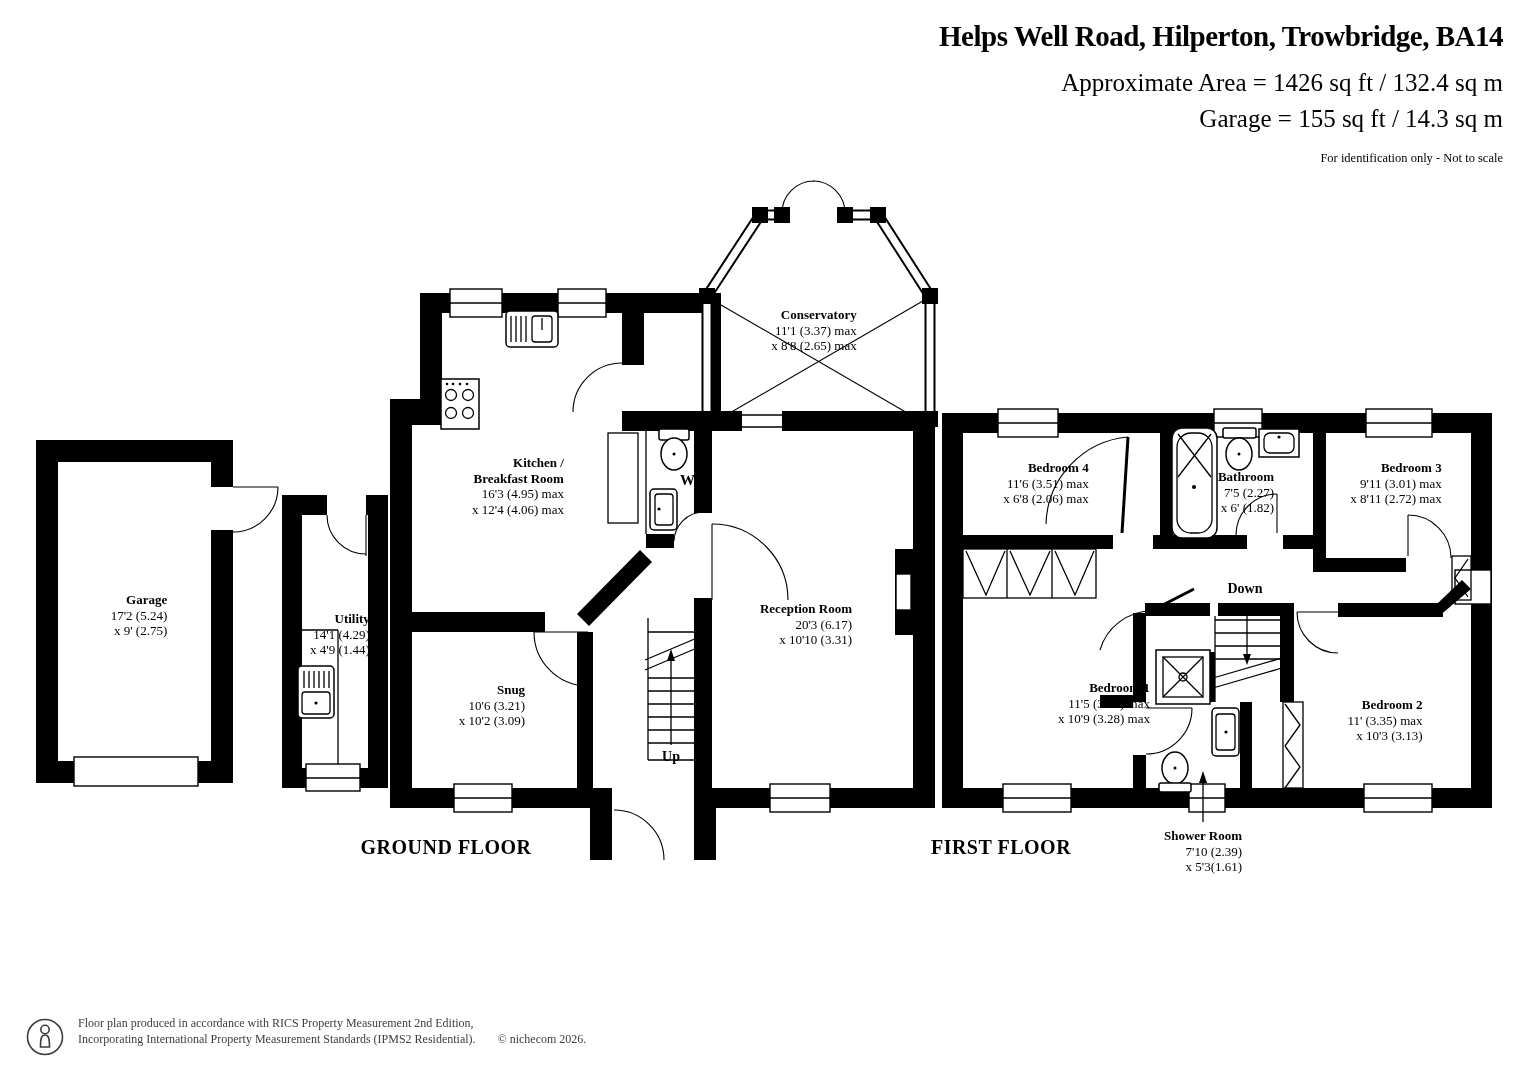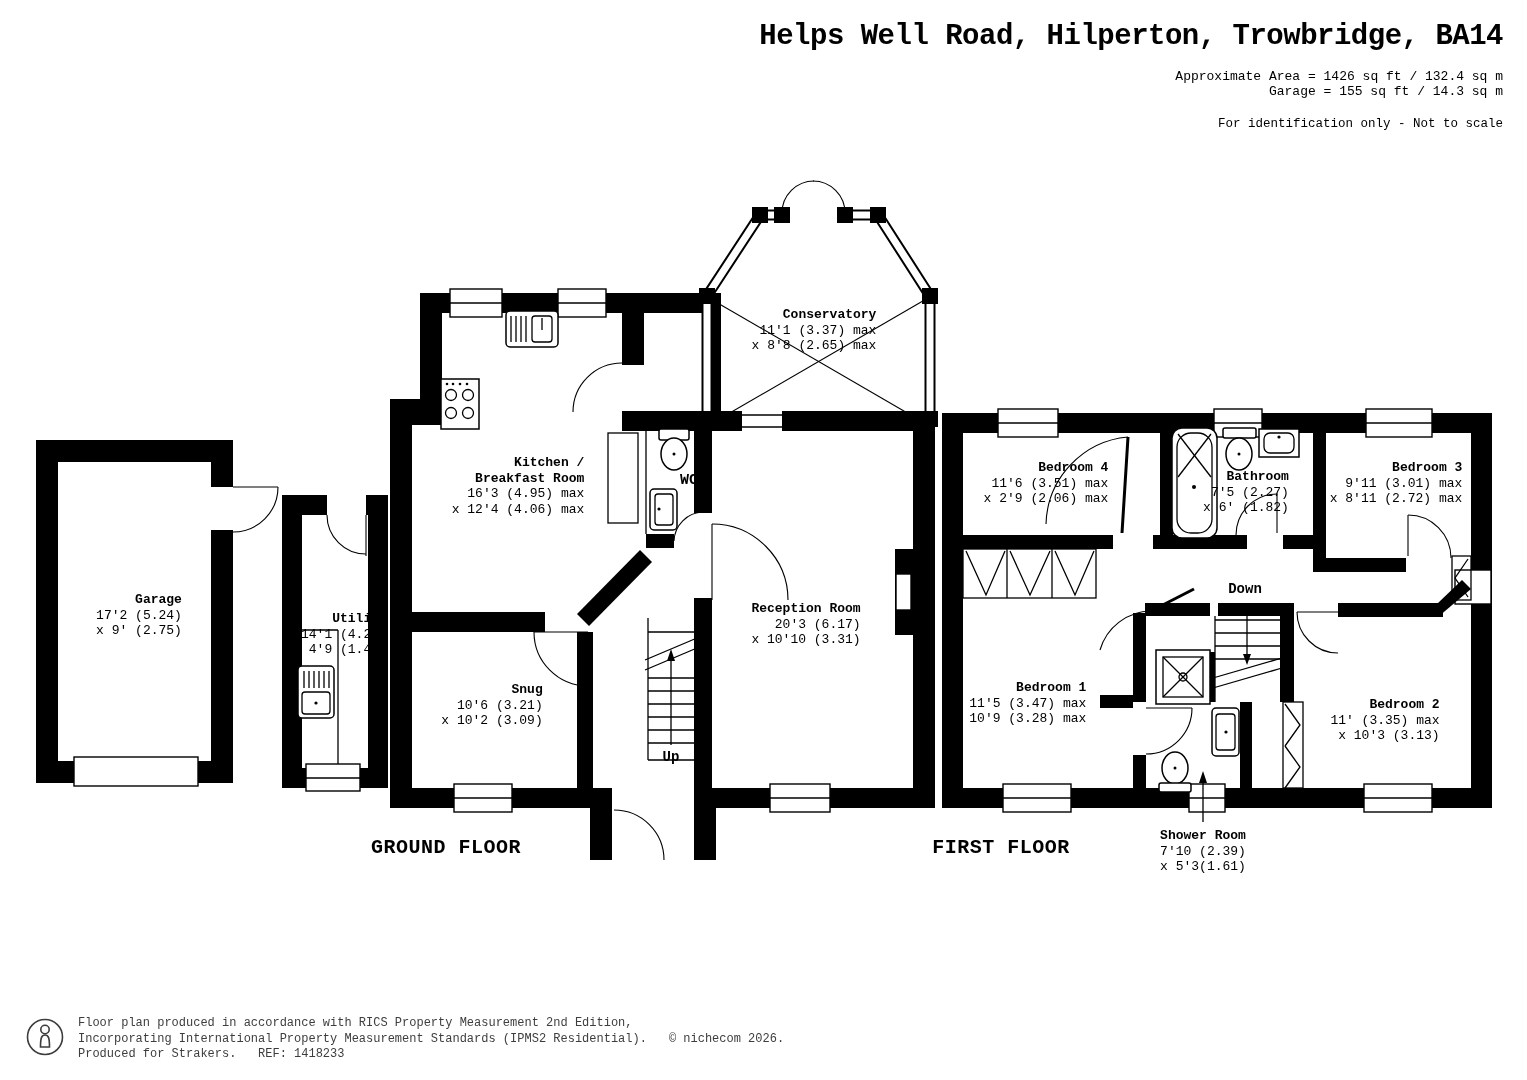--- a/index.html
+++ b/index.html
@@ -1,22 +1,22 @@
 <!DOCTYPE html>
 <html><head>
 <meta charset="utf-8">
 <style>
   html,body{margin:0;padding:0;background:#fff;}
   .page{position:relative;width:1527px;height:1077px;background:#fff;overflow:hidden;
-        font-family:Liberation Mono, monospace;color:#000;}
+        font-family:Liberation Serif, serif;color:#000;}
   .plan-svg{position:absolute;left:0;top:0;}
   
   .header{position:absolute;top:20px;right:24px;text-align:right;}
   .header .title{font-size:29px;font-weight:bold;letter-spacing:-0.5px;margin-bottom:16px;}
-  .header .area{font-size:13px;margin:0 0;}
+  .header .area{font-size:25px;margin:8px 0;}
   .header .disclaimer{font-size:12.5px;margin-top:18px;}
   
   .room-label{position:absolute;transform:translateX(-50%);text-align:right;
               font-size:13px;line-height:15.5px;white-space:nowrap;}
   .room-label .rname{font-weight:bold;}
   .wc-label{font-size:15px;font-weight:bold;transform:none;}
   .dir-label{position:absolute;transform:translateX(-50%);font-weight:bold;font-size:14px;white-space:nowrap;}
   .floor-label{position:absolute;transform:translateX(-50%);font-weight:bold;font-size:20px;
                letter-spacing:0.5px;white-space:nowrap;}
   
@@ -425,36 +425,36 @@
 
   <div class="room-label" style="left:492px;top:682px">
     <div class="rname">Snug</div>
     <div>10'6 (3.21)</div>
     <div>x 10'2 (3.09)</div>
   </div>
 
   <div class="room-label" style="left:1046px;top:460px">
     <div class="rname">Bedroom 4</div>
     <div>11'6 (3.51) max</div>
-    <div>x 2'9 (2.06) max</div>
+    <div>x 6'8 (2.06) max</div>
   </div>
 
   <div class="room-label" style="left:1246px;top:469px">
     <div class="rname">Bathroom</div>
     <div>7'5 (2.27)</div>
     <div>x 6' (1.82)</div>
   </div>
 
   <div class="room-label" style="left:1396px;top:460px">
     <div class="rname">Bedroom 3</div>
     <div>9'11 (3.01) max</div>
     <div>x 8'11 (2.72) max</div>
   </div>
 
-  <div class="room-label" style="left:1020px;top:680px">
+  <div class="room-label" style="left:1104px;top:680px">
     <div class="rname">Bedroom 1</div>
     <div>11'5 (3.47) max</div>
     <div>x 10'9 (3.28) max</div>
   </div>
 
   <div class="room-label" style="left:1385px;top:697px">
     <div class="rname">Bedroom 2</div>
     <div>11' (3.35) max</div>
     <div>x 10'3 (3.13)</div>
   </div>
@@ -473,17 +473,16 @@
 
   <div class="footer">
     <svg width="42" height="42" viewBox="0 0 42 42">
       <circle cx="21" cy="21" r="17.5" fill="none" stroke="#3d3d3d" stroke-width="1.6"></circle>
       <circle cx="21" cy="13.5" r="4.2" fill="none" stroke="#3d3d3d" stroke-width="1.6"></circle>
       <path d="M 16.5,31 C 16.5,22 17.5,19 21,19 C 24.5,19 25.5,22 25.5,31 Z" fill="none" stroke="#3d3d3d" stroke-width="1.6"></path>
     </svg>
     <div class="f-text">
       <div>Floor plan produced in accordance with RICS Property Measurement 2nd Edition,</div>
       <div><span>Incorporating International Property Measurement Standards (IPMS2 Residential).</span><span class="cop">© nichecom 2026.</span></div>
-      <div>Produced for Strakers.   REF: 1418233</div>
     </div>
   </div>
 
 </div>
 
 </body></html>

